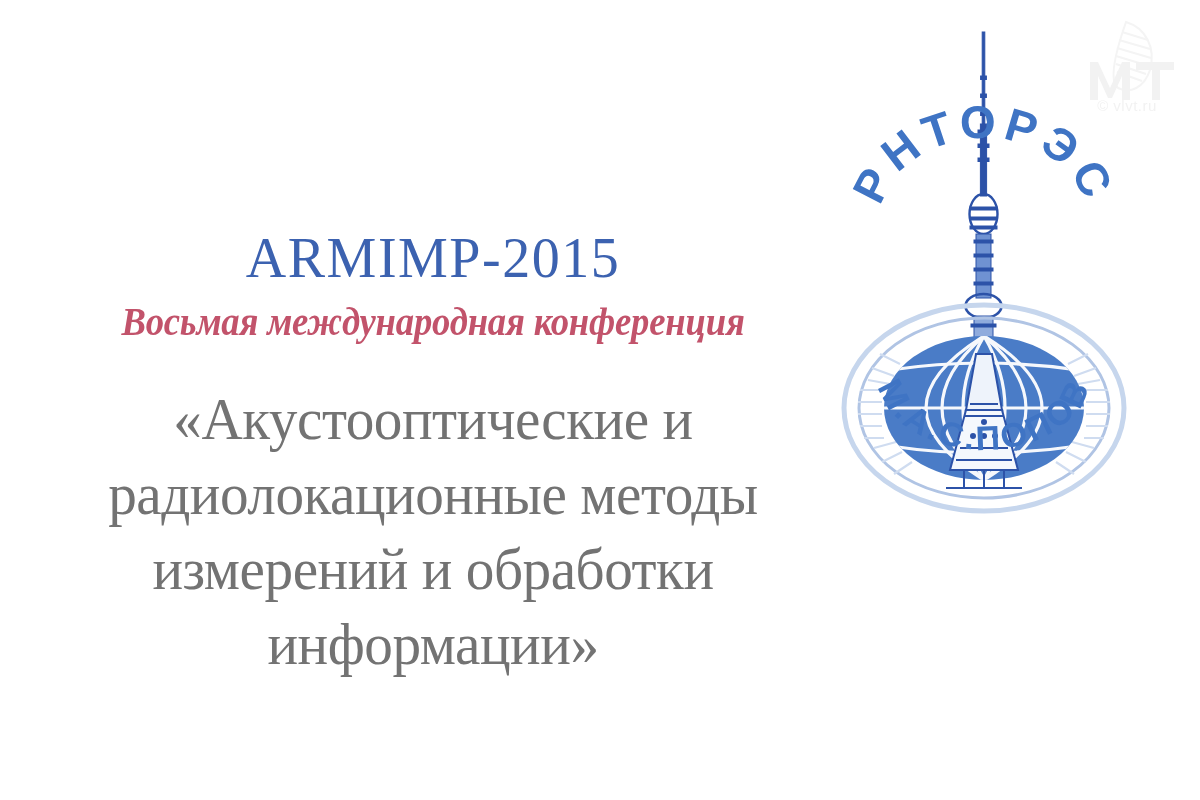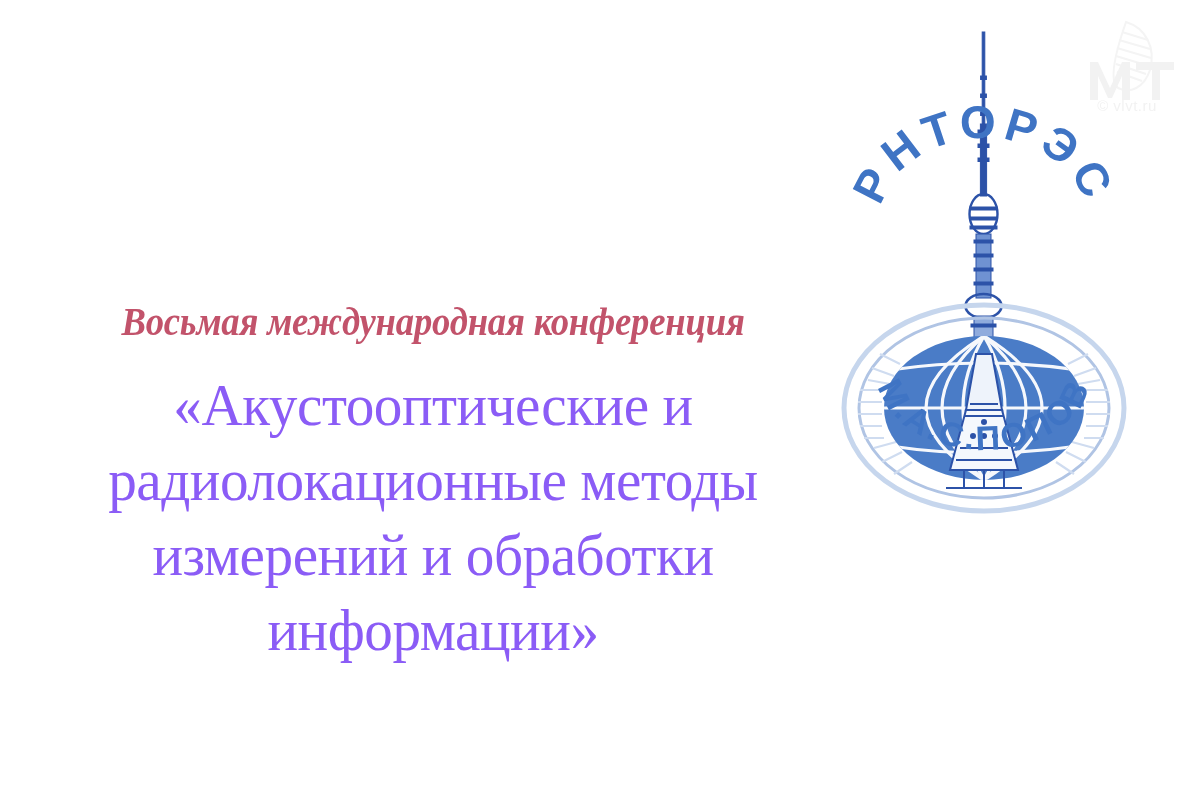--- a/index.html
+++ b/index.html
@@ -84,24 +84,24 @@
     line-height: 44px;
     letter-spacing: -0.2px;
     white-space: nowrap;
     transform: scaleX(0.94);
     transform-origin: center;
   }
 
   .maintitle {
     position: absolute;
     left: 0;
-    top: 368px;
-    width: 866px;
-    text-align: center;
-    color: #8b5cf6;
+    top: 382px;
+    width: 866px;
+    text-align: center;
+    color: #737373;
     font-family: "Liberation Serif", "DejaVu Serif", serif;
     font-size: 59px;
     line-height: 75px;
     letter-spacing: -0.5px;
   }
   .maintitle .ln {
     display: block;
     white-space: nowrap;
     transform: scaleX(0.97);
     transform-origin: center;
@@ -131,20 +131,21 @@
       <g fill="#f2f2f2">
         <path d="M26 54 L34 54 L46 80 L58 54 L66 54 L66 92 L58 92 L58 68 L48 90 L44 90 L34 68 L34 92 L26 92 Z"></path>
         <path d="M72 54 L110 54 L110 62 L96 62 L96 92 L88 92 L88 62 L72 62 Z"></path>
       </g>
     </svg>
     <div class="wm-text">© vlvt.ru</div>
   </div>
 
   <div class="textblock">
 
+    <div class="acronym">ARMIMP-2015</div>
 
     <div class="subtitle">Восьмая международная конференция</div>
 
     <div class="maintitle">
       <span class="ln">«Акустооптические и</span>
       <span class="ln">радиолокационные методы</span>
       <span class="ln">измерений и обработки</span>
       <span class="ln">информации»</span>
     </div>
   </div>

